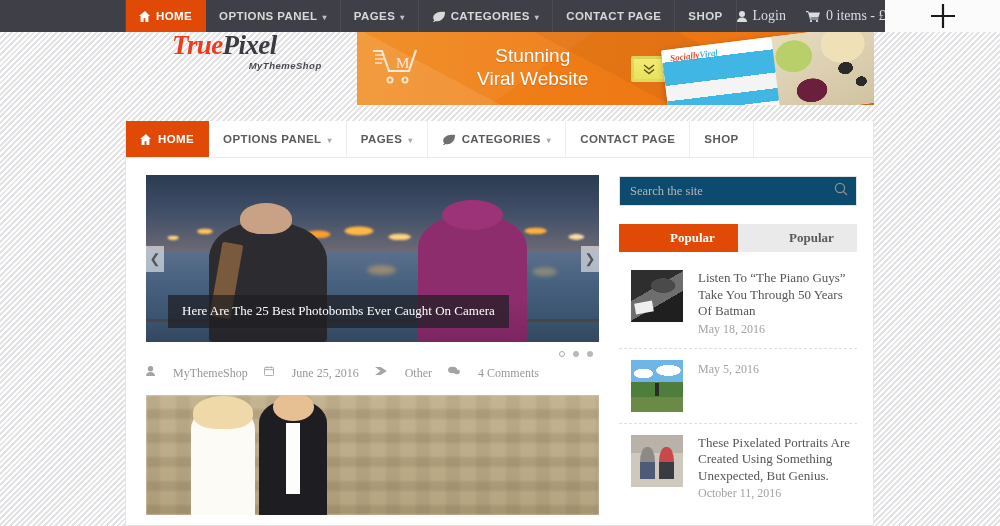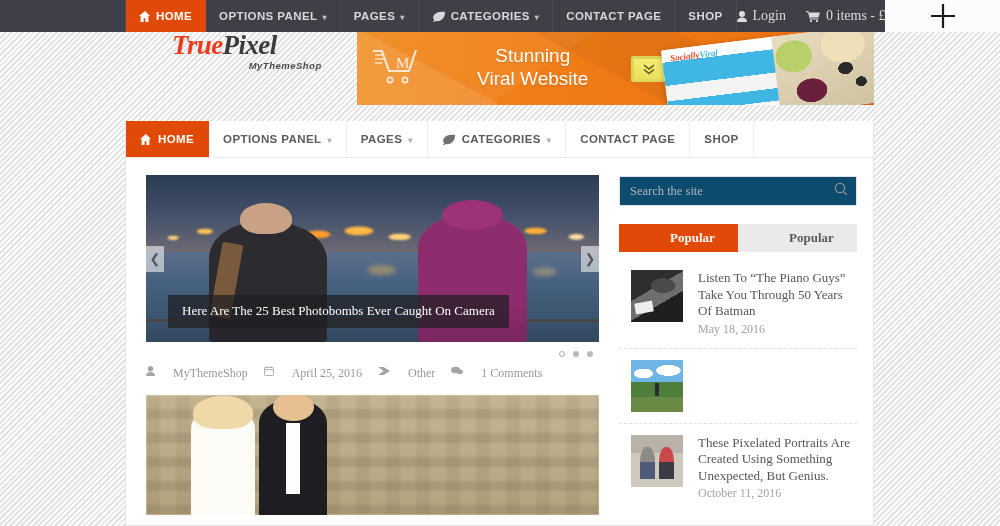--- a/index.html
+++ b/index.html
@@ -651,38 +651,38 @@
           <span>MyThemeShop</span>
         </span>
         <span>
           <span class="ico">
             <svg width="10" height="10" viewBox="0 0 11 11">
                 <rect x=".5" y="1.5" width="10" height="9" rx="1" fill="none" stroke="#a4a4a8"></rect>
                 <path d="M.5 4h10" stroke="#a4a4a8"></path>
                 <path d="M3 .5v2M8 .5v2" stroke="#a4a4a8"></path>
               </svg>
           </span>
-          <span>April 25, 2016</span>
+          <span>June 25, 2016</span>
         </span>
         <span>
           <span class="ico">
             <svg width="12" height="10" viewBox="0 0 13 11">
                 <path fill="#a4a4a8" d="M0 1h6l7 4.5L6 10H0l6-4.5z"></path>
               </svg>
           </span>
           <span>Other</span>
         </span>
         <span>
           <span class="ico">
             <svg width="12" height="10" viewBox="0 0 13 11">
                 <ellipse cx="5" cy="4.4" rx="5" ry="3.6" fill="#a4a4a8"></ellipse>
                 <ellipse cx="9.6" cy="6.4" rx="3.4" ry="2.6" fill="#a4a4a8"></ellipse>
               </svg>
           </span>
-          <span>1 Comments</span>
+          <span>4 Comments</span>
         </span>
       </div>
 
       <div class="post-thumb">
         <div class="pt-wall"></div>
         <div class="pt-bride"></div>
         <div class="pt-groom"></div>
       </div>
     </div>
 
@@ -715,20 +715,21 @@
             <div class="stitle">Listen To “The Piano Guys” Take You Through 50 Years Of Batman</div>
             <div class="sdate">May 18, 2016</div>
           </div>
         </div>
 
         <div class="sitem">
           <div class="sthumb">
             <div class="th-sheep"></div>
           </div>
           <div class="sbody">
+            <div class="sdate">May 5, 2016</div>
           </div>
         </div>
 
         <div class="sitem">
           <div class="sthumb">
             <div class="th-kids"></div>
           </div>
           <div class="sbody">
             <div class="stitle">These Pixelated Portraits Are Created Using Something Unexpected, But Genius.</div>
             <div class="sdate">October 11, 2016</div>

